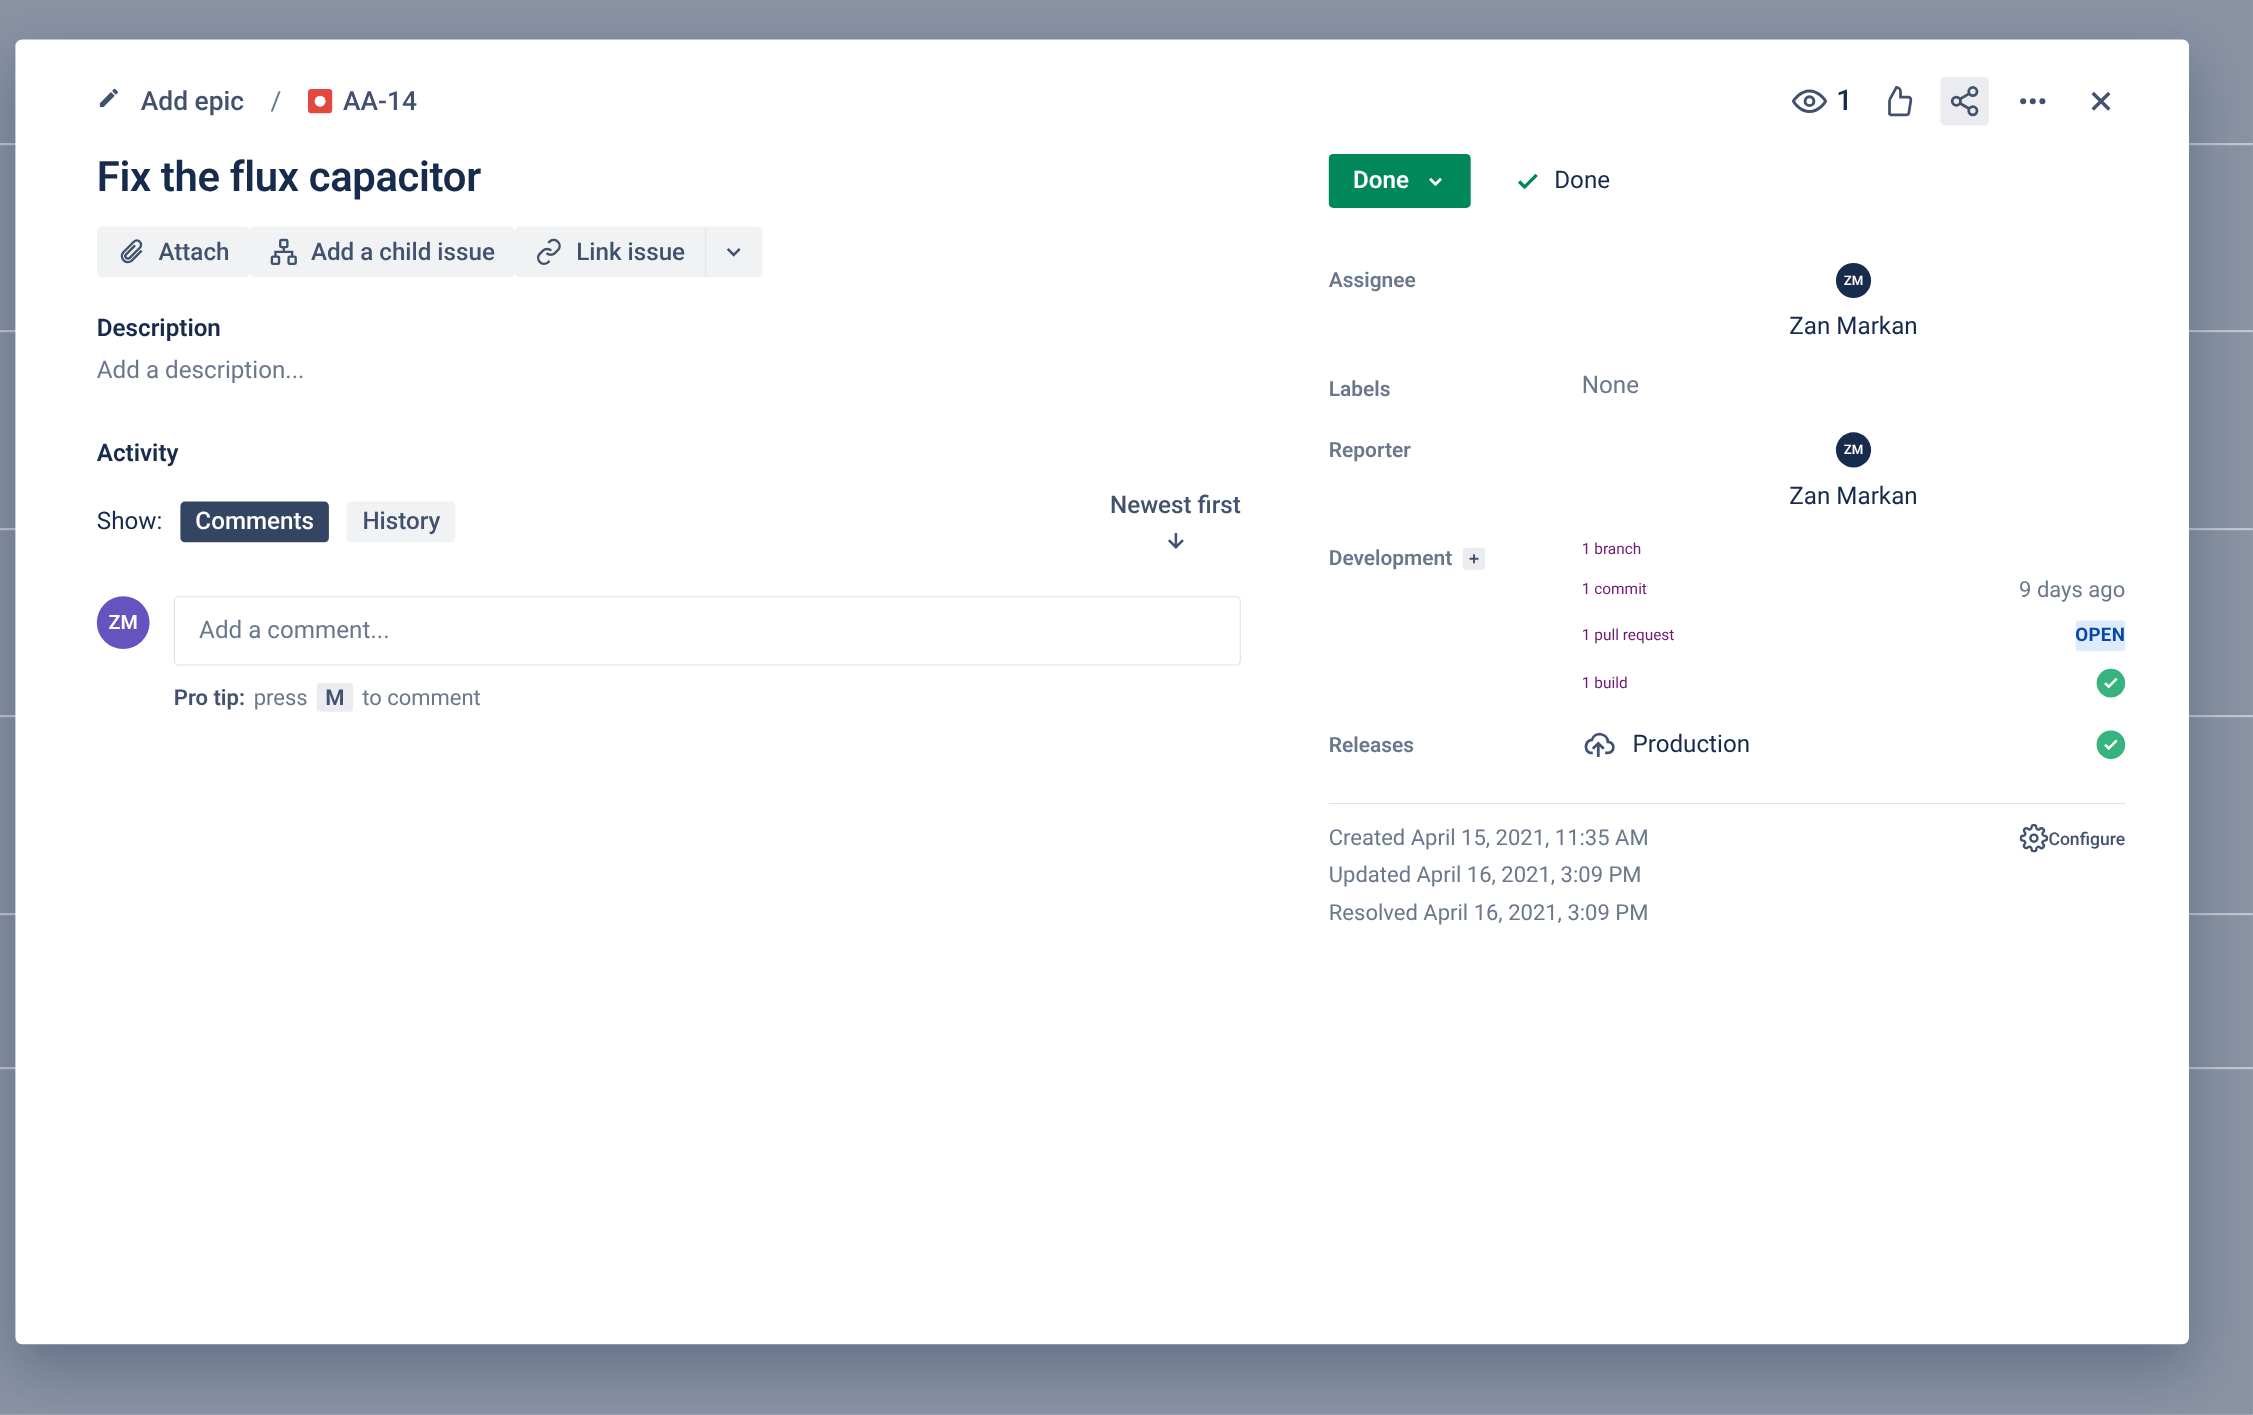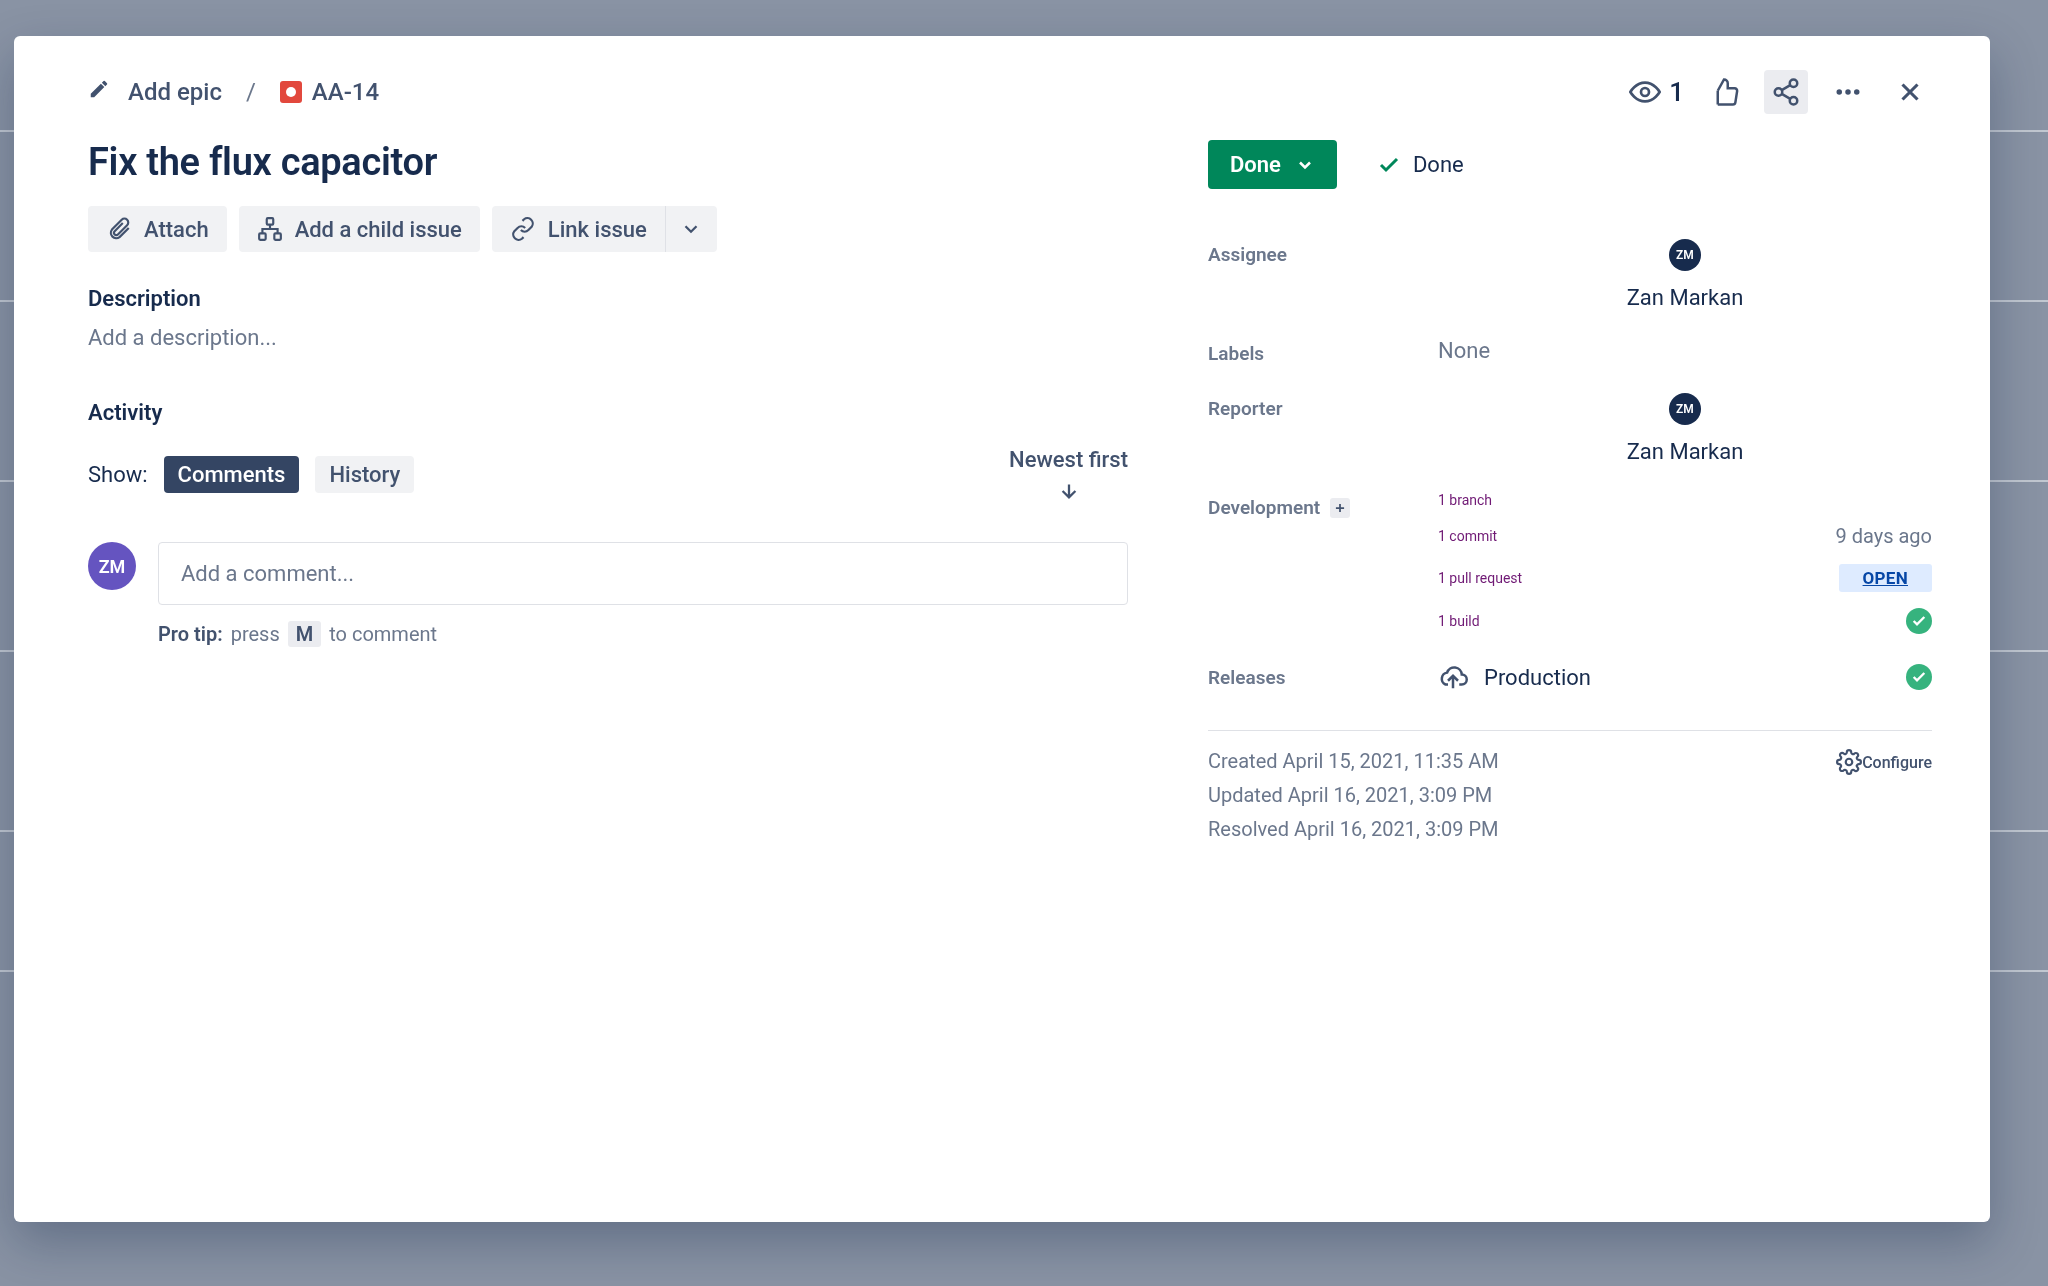--- a/index.html
+++ b/index.html
@@ -43,21 +43,21 @@
   .iconbtn svg { width:30px; height:30px; stroke:#42526e; fill:none; stroke-width:2; }
   .watch-cluster { display:flex; align-items:center; gap:8px; color:#172b4d; font-size:26px; font-weight:500; }
   .watch-cluster svg { width:32px; height:32px; stroke:#42526e; fill:none; stroke-width:2; }
 
   .content-row { display:flex; flex:1; padding: 26px 58px 0 74px; gap: 80px; }
   .left-col { flex: 0 0 1040px; display:flex; flex-direction:column; }
   .right-col { flex: 1; display:flex; flex-direction:column; }
 
   .issue-title { font-size:38px; font-weight:600; color:#172b4d; letter-spacing:-0.3px; margin-bottom: 22px; }
 
-  .action-bar { display:flex; gap:12px; margin-bottom: 34px; text-align: right; }
+  .action-bar { display:flex; margin-bottom: 34px; text-align: right; }
   .actbtn {
     display:inline-flex; align-items:center; gap:12px;
     padding: 10px 18px; background:#f1f2f4; border-radius:4px;
     color:#42526e; font-size:22px; font-weight:500; cursor:pointer;
   }
   .actbtn svg { width:26px; height:26px; stroke:#42526e; fill:none; stroke-width:2; }
   .dropdown-stub { width:52px; display:inline-flex; align-items:center; justify-content:center; background:#f1f2f4; border-radius:4px; cursor:pointer; border-left:1px solid #dfe1e6; }
   .dropdown-stub svg { width:22px; height:22px; stroke:#42526e; fill:none; stroke-width:2.5; }
 
   .section-label { font-size:22px; font-weight:600; color:#172b4d; margin-bottom: 14px; }
@@ -91,21 +91,21 @@
   .field-row { display:flex; align-items:flex-start; padding: 14px 0; }
   .field-label { width:230px; font-size:19px; font-weight:600; color:#6b778c; padding-top:4px; display:flex; align-items:center; gap:10px; }
   .field-value { flex:1; font-size:22px; color:#172b4d; display:flex; flex-direction:column; gap:16px; }
   .inline-val { display:flex; align-items:center; gap:14px; }
   .plus-icon { width:20px; height:20px; background:#ebecf0; border-radius:3px; display:inline-flex; align-items:center; justify-content:center; cursor:pointer; }
   .plus-icon svg { width:14px; height:14px; stroke:#42526e; fill:none; stroke-width:3; }
 
   .dev-line { display:flex; align-items:center; justify-content:space-between; }
   .dev-left { color:#701a75; font-size:14px; }
   .dev-right { color:#6b778c; font-size:20px; }
-  .badge-open { background:#deebff; color:#0747a6; font-size:17px; font-weight:700; padding:4px 24px; border-radius:3px; letter-spacing:0.3px;text-decoration:underline; }
+  .badge-open { background:#deebff; color:#0747a6; font-size:17px; font-weight:700; padding:4px 0; border-radius:3px; letter-spacing:0.3px; }
   .check-round { width:26px; height:26px; border-radius:50%; background:#36b37e; display:inline-flex; align-items:center; justify-content:center; }
   .check-round svg { width:16px; height:16px; stroke:#fff; fill:none; stroke-width:3.5; }
 
   .release-row { display:flex; align-items:center; justify-content:space-between; }
   .release-left { display:flex; align-items:center; gap:16px; color:#172b4d; font-size:22px; }
   .release-left svg { width:30px; height:30px; stroke:#42526e; fill:none; stroke-width:2; }
 
   .divider { border:none; border-top:1px solid #dfe1e6; margin:24px 0 18px; }
 
   .meta-block { display:flex; justify-content:space-between; align-items:flex-start; }

